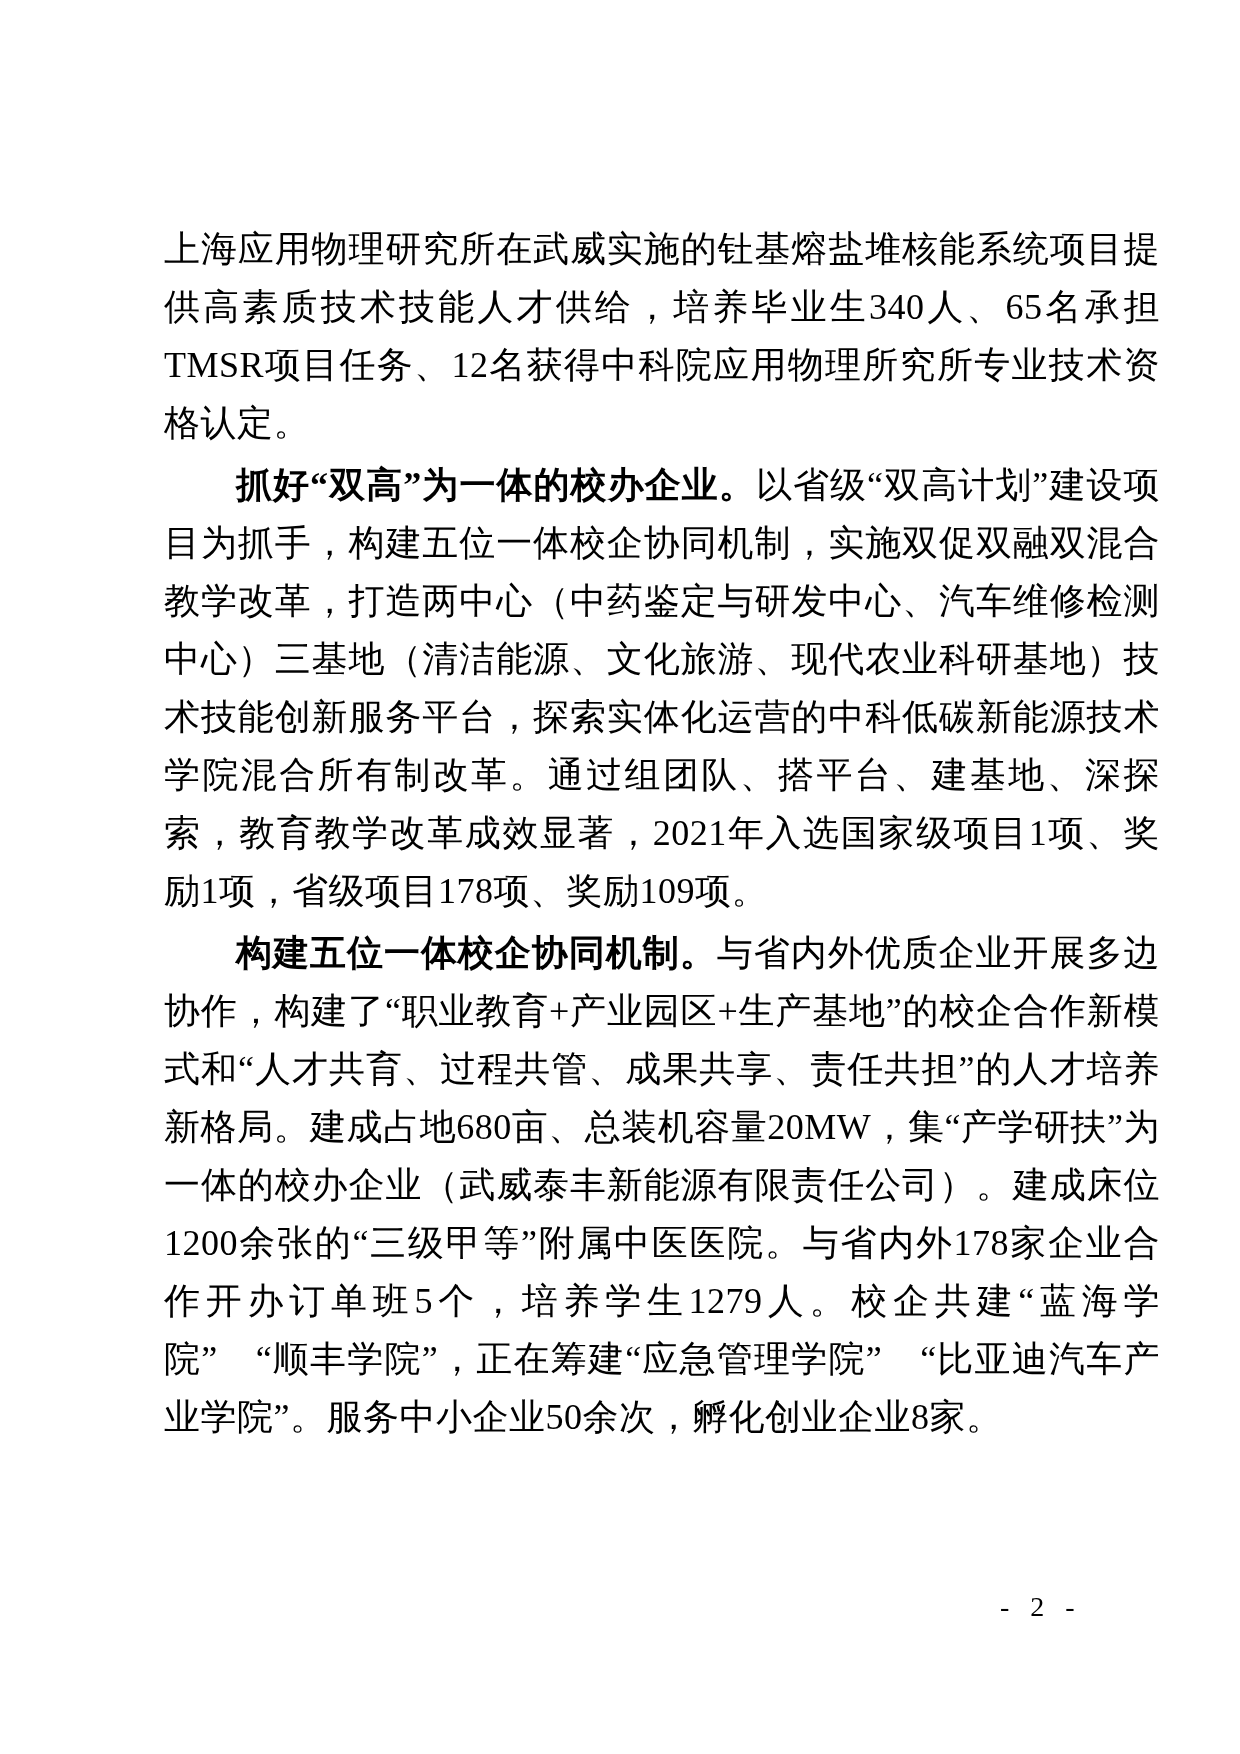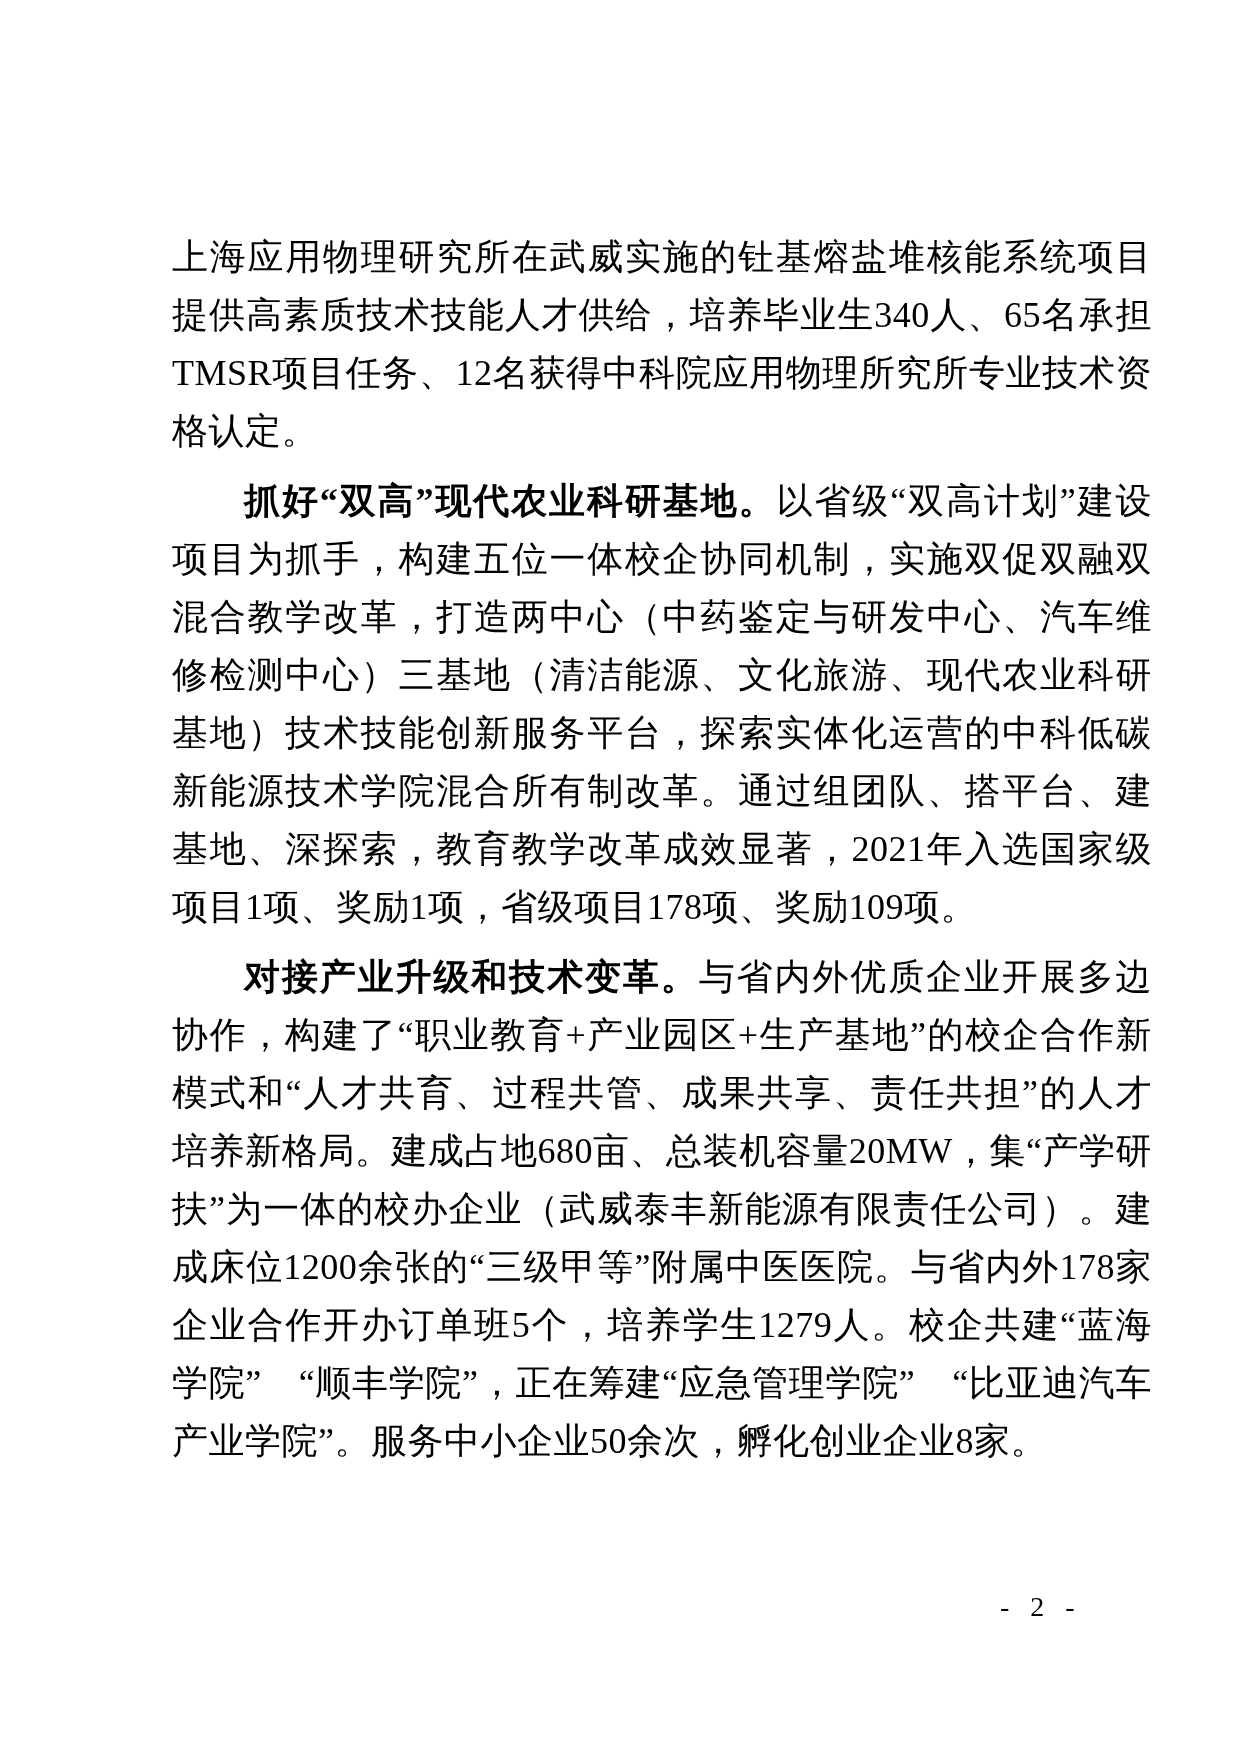--- a/index.html
+++ b/index.html
@@ -17,21 +17,21 @@
     font-family: "Liberation Serif", "DejaVu Serif", serif;
     color: #000000;
   }
   .content {
     position: absolute;
     left: 160px;
     top: 216px;
     width: 1004px;
   }
   .para {
-    margin: 12px;
+    margin: 4px;
     font-size: 36px;
     line-height: 58px;
     text-align: justify;
     text-justify: inter-character;
     letter-spacing: 0.5px;
   }
   .para.indented {
     text-indent: 72px;
   }
   .lead {
@@ -49,21 +49,21 @@
   }
 </style>
 </head>
 <body>
 
 <div class="page">
   <div class="content">
 
     <p class="para"><span>上海应用物理研究所在武威实施的钍基熔盐堆核能系统项目提供高素质技术技能人才供给，培养毕业生340人、65名承担TMSR项目任务、12名获得中科院应用物理所究所专业技术资格认定。</span></p>
 
-    <p class="para indented"><span class="lead">抓好“双高”现代农业科研基地。</span><span>以省级“双高计划”建设项目为抓手，构建五位一体校企协同机制，实施双促双融双混合教学改革，打造两中心（中药鉴定与研发中心、汽车维修检测中心）三基地（清洁能源、文化旅游、现代农业科研基地）技术技能创新服务平台，探索实体化运营的中科低碳新能源技术学院混合所有制改革。通过组团队、搭平台、建基地、深探索，教育教学改革成效显著，2021年入选国家级项目1项、奖励1项，省级项目178项、奖励109项。</span></p>
+    <p class="para indented"><span class="lead">抓好“双高”为一体的校办企业。</span><span>以省级“双高计划”建设项目为抓手，构建五位一体校企协同机制，实施双促双融双混合教学改革，打造两中心（中药鉴定与研发中心、汽车维修检测中心）三基地（清洁能源、文化旅游、现代农业科研基地）技术技能创新服务平台，探索实体化运营的中科低碳新能源技术学院混合所有制改革。通过组团队、搭平台、建基地、深探索，教育教学改革成效显著，2021年入选国家级项目1项、奖励1项，省级项目178项、奖励109项。</span></p>
 
-    <p class="para indented"><span class="lead">对接产业升级和技术变革。</span><span>与省内外优质企业开展多边协作，构建了“职业教育+产业园区+生产基地”的校企合作新模式和“人才共育、过程共管、成果共享、责任共担”的人才培养新格局。建成占地680亩、总装机容量20MW，集“产学研扶”为一体的校办企业（武威泰丰新能源有限责任公司）。建成床位1200余张的“三级甲等”附属中医医院。与省内外178家企业合作开办订单班5个，培养学生1279人。校企共建“蓝海学院”　“顺丰学院”，正在筹建“应急管理学院”　“比亚迪汽车产业学院”。服务中小企业50余次，孵化创业企业8家。</span></p>
+    <p class="para indented"><span class="lead">构建五位一体校企协同机制。</span><span>与省内外优质企业开展多边协作，构建了“职业教育+产业园区+生产基地”的校企合作新模式和“人才共育、过程共管、成果共享、责任共担”的人才培养新格局。建成占地680亩、总装机容量20MW，集“产学研扶”为一体的校办企业（武威泰丰新能源有限责任公司）。建成床位1200余张的“三级甲等”附属中医医院。与省内外178家企业合作开办订单班5个，培养学生1279人。校企共建“蓝海学院”　“顺丰学院”，正在筹建“应急管理学院”　“比亚迪汽车产业学院”。服务中小企业50余次，孵化创业企业8家。</span></p>
 
 
   </div>
 
   <div class="page-number">- 2 -</div>
 </div>
 
 </body></html>

